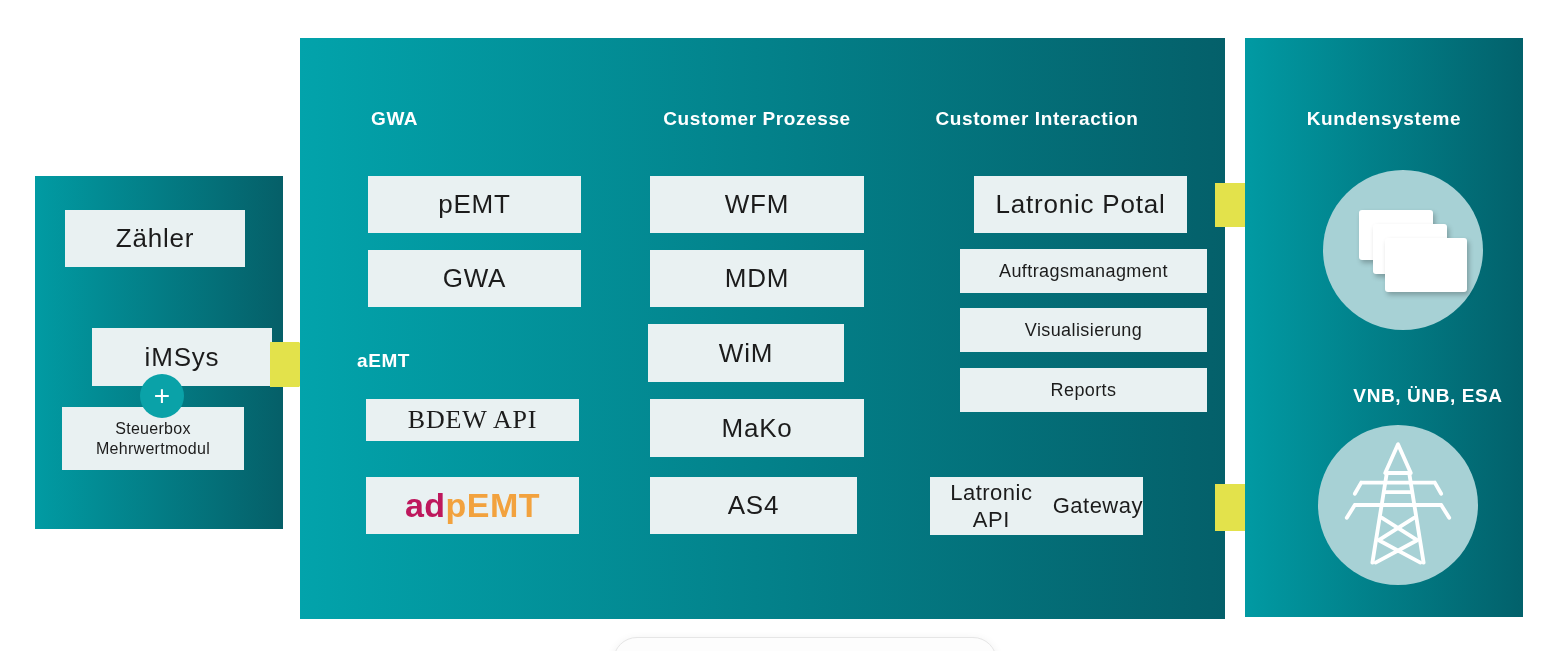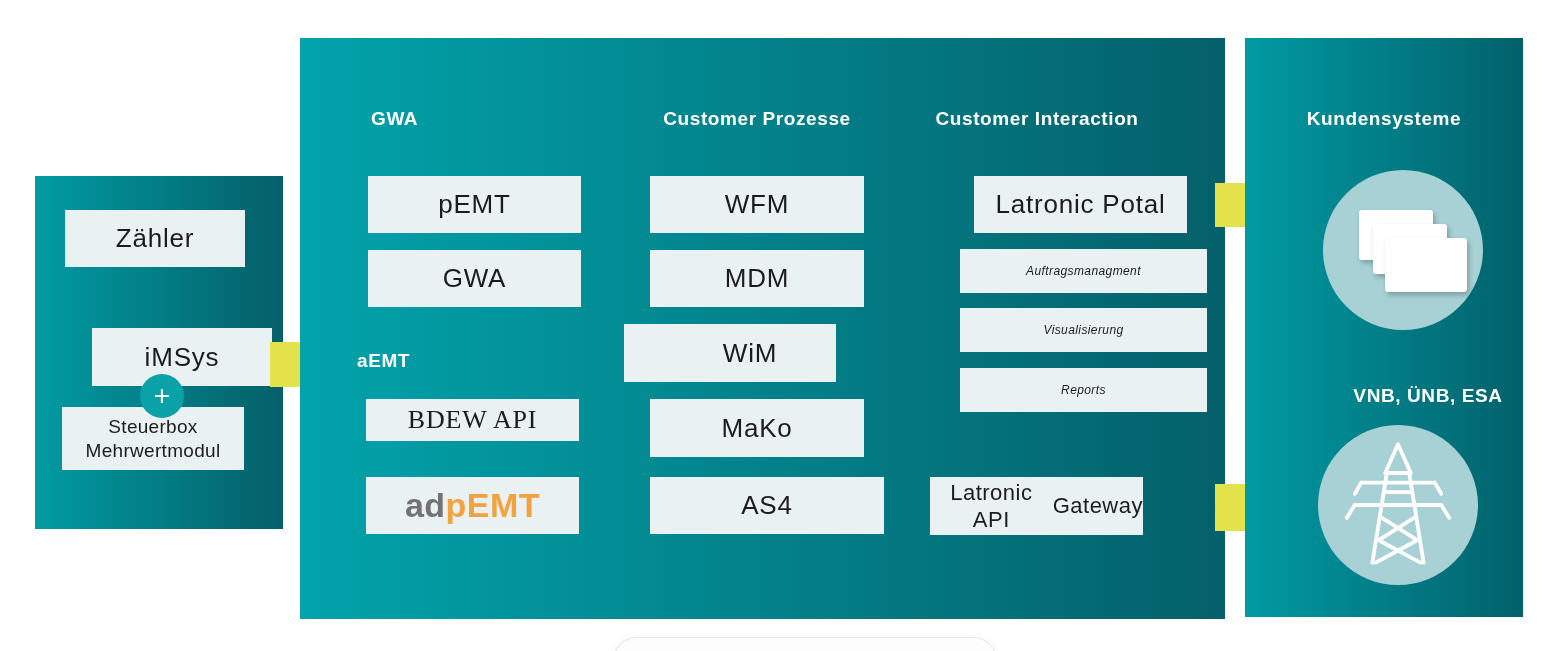--- a/index.html
+++ b/index.html
@@ -26,22 +26,22 @@
   .lightbox {
     position: absolute;
     background: #e9f1f2;
     display: flex;
     align-items: center;
     justify-content: center;
     text-align: center;
     color: #1c1c1c;
   }
   .lightbox .txt-lg { font-size: 26px; letter-spacing: 0.8px; }
-  .lightbox .txt-md { font-size: 12px; letter-spacing: 0.4px; font-style: italic; }
-  .lightbox .txt-sm { font-size: 19px; letter-spacing: 0.3px; }
+  .lightbox .txt-md { font-size: 18px; letter-spacing: 0.4px; }
+  .lightbox .txt-sm { font-size: 16px; letter-spacing: 0.3px; }
   .col-header {
     position: absolute;
     color: #ffffff;
     font-weight: 700;
     font-size: 19px;
     letter-spacing: 0.6px;
     white-space: nowrap;
   }
   .centered { text-align: center; }
   .arrow {
@@ -69,21 +69,21 @@
     background: #a7d1d5;
   }
   .card {
     position: absolute;
     background: #ffffff;
     border-radius: 3px;
     box-shadow: 2px 3px 5px rgba(0,0,0,0.25);
   }
   .two-line { line-height: 1.25; }
   .logo { font-size: 34px; font-weight: 600; letter-spacing: 0.5px; }
-  .logo-ad { color: #737373; text-align: center; }
+  .logo-ad { color: #be185d; text-align: center; }
   .logo-valju { color: #f2a23e; }
   .bottom-card {
     position: absolute;
     left: 613px; top: 637px;
     width: 382px; height: 60px;
     background: #fdfdfd;
     border: 1px solid #e6e6e6;
     border-radius: 24px;
     box-shadow: 0 2px 10px rgba(0,0,0,0.07);
   }
@@ -129,27 +129,27 @@
     <span class="logo"><span class="logo-ad">ad</span><span class="logo-valju">pEMT</span></span>
   </div>
 
   <div class="col-header centered" style="left:650px; top:108px; width:214px;">Customer Prozesse</div>
   <div class="lightbox" style="left:650px; top:176px; width:214px; height:57px;">
     <span class="txt-lg">WFM</span>
   </div>
   <div class="lightbox" style="left:650px; top:250px; width:214px; height:57px;">
     <span class="txt-lg">MDM</span>
   </div>
-  <div class="lightbox" style="left:624px; top:324px; width:172px; height:58px;padding-left:40px;">
+  <div class="lightbox" style="left:648px; top:324px; width:196px; height:58px;">
     <span class="txt-lg">WiM</span>
   </div>
   <div class="lightbox" style="left:650px; top:399px; width:214px; height:58px;">
     <span class="txt-lg">MaKo</span>
   </div>
-  <div class="lightbox" style="left:650px; top:477px; width:234px; height:57px;justify-content:center;">
+  <div class="lightbox" style="left:650px; top:477px; width:207px; height:57px;justify-content:center;">
     <span class="txt-lg">AS4</span>
   </div>
 
   <div class="col-header centered" style="left:930px; top:108px; width:214px;">Customer Interaction</div>
   <div class="lightbox" style="left:930px; top:176px; width:213px; height:57px;margin-left:44px;">
     <span class="txt-lg">Latronic Potal</span>
   </div>
   <div class="lightbox" style="left:960px; top:249px; width:247px; height:44px;">
     <span class="txt-md">Auftragsmanagment</span>
   </div>

